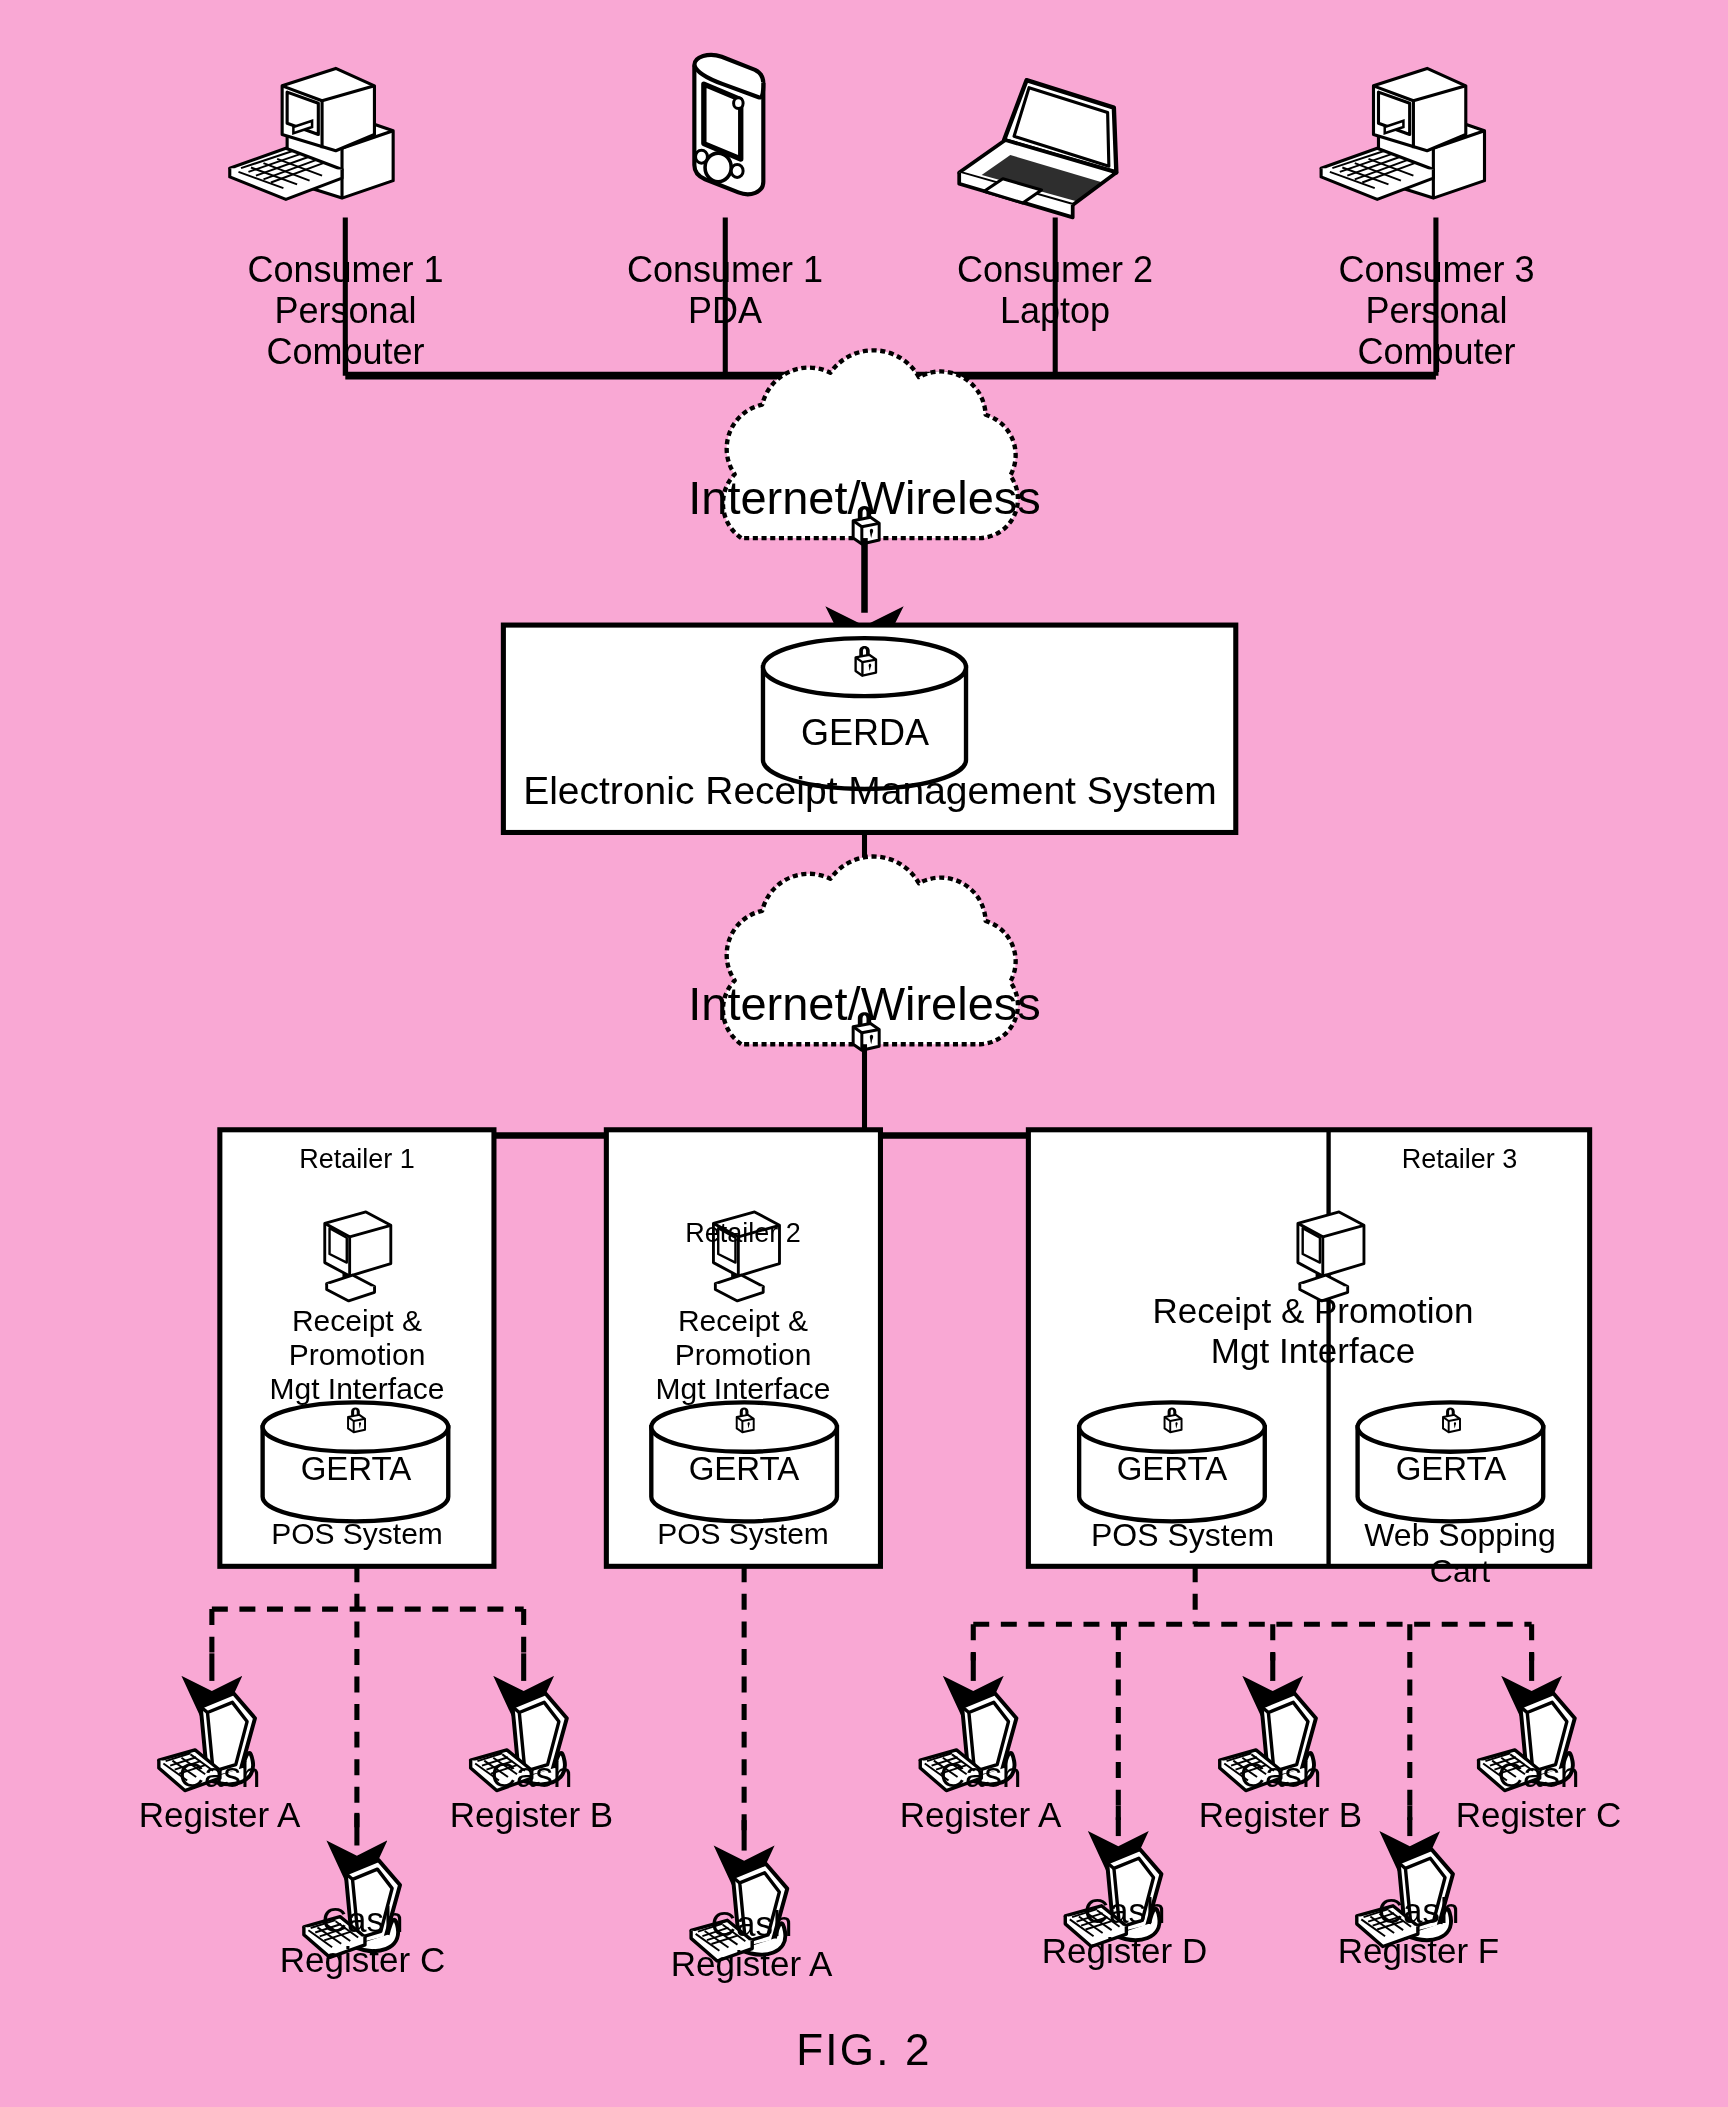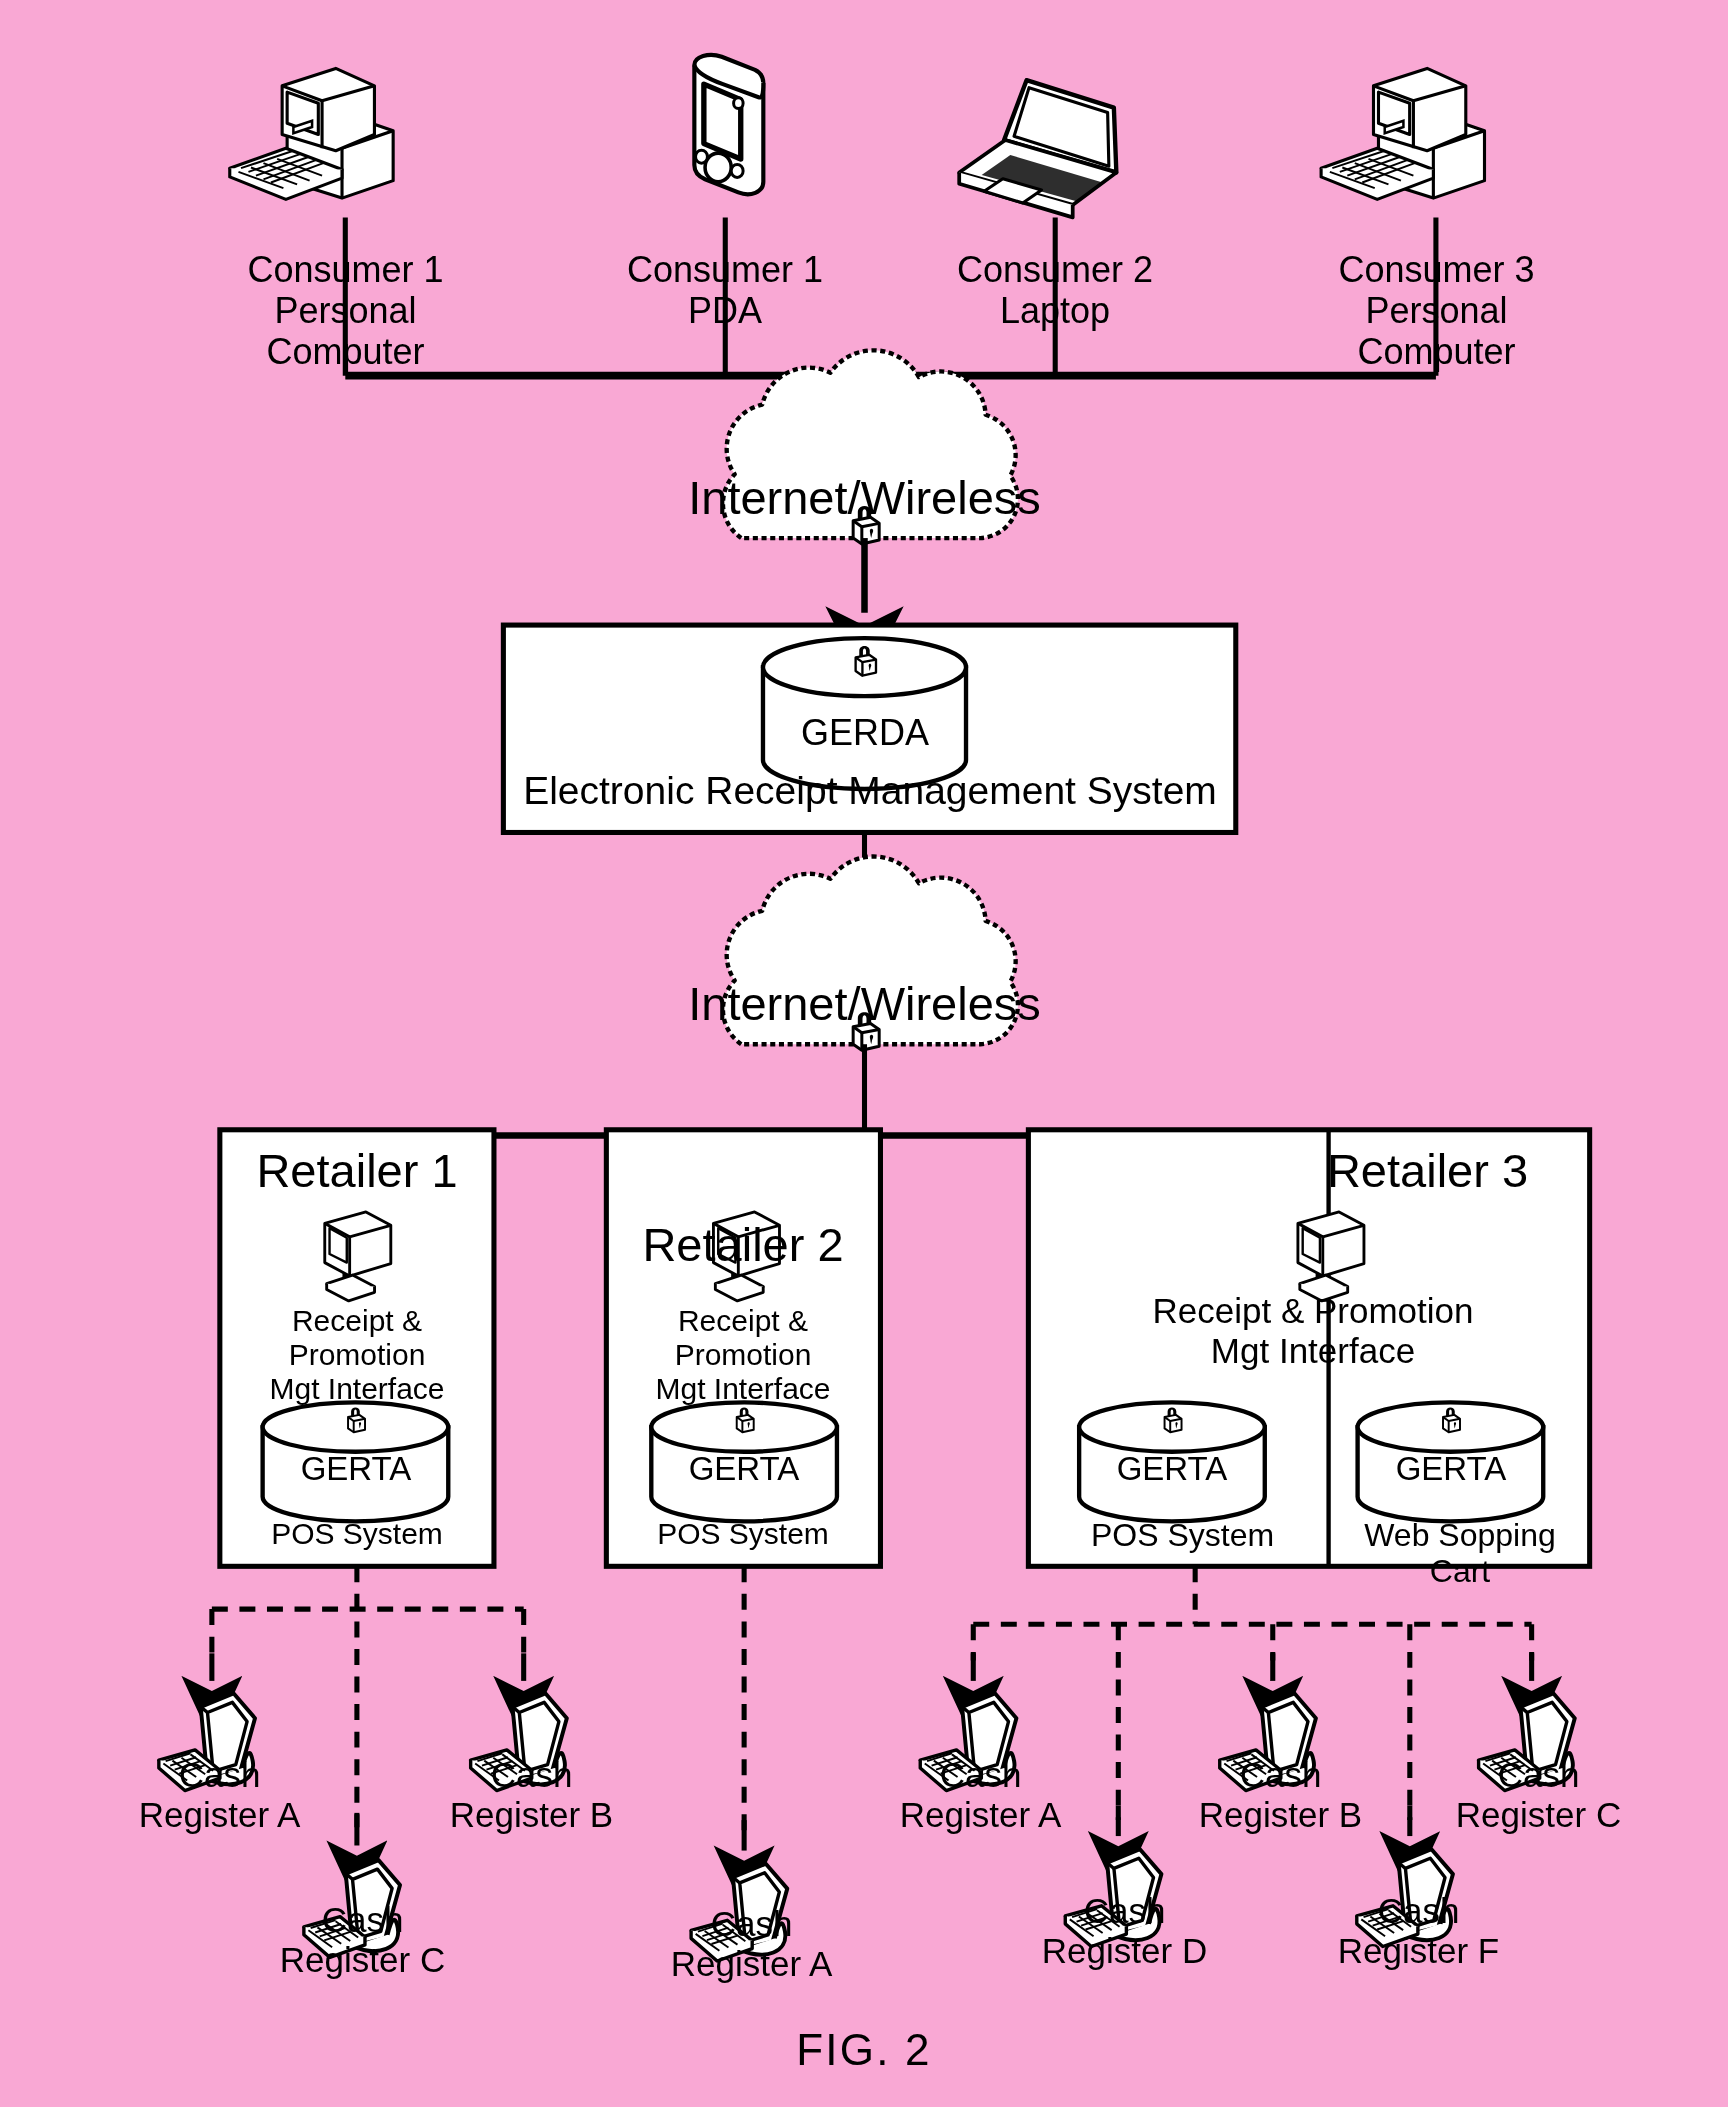--- a/index.html
+++ b/index.html
@@ -4,21 +4,21 @@
 <style>
   html,body{margin:0;padding:0;background:#fff;}
   body{font-family:"Liberation Sans", sans-serif;color:#000;}
   #page{position:relative;width:1729px;height:2108px;background:#f9a8d4;overflow:hidden;}
   #page svg{position:absolute;left:0;top:0;width:1729px;height:2108px;}
   .lbl{position:absolute;text-align:center;line-height:1.14;color:#000;white-space:pre-line;}
   .t-consumer{font-size:36px;}
   .t-cloud{font-size:47px;}
   .t-erms{font-size:39px;}
   .t-gerda{font-size:36px;}
-  .t-retailer{font-size:47px;}
+  .t-retailer{font-size:27px;}
   .t-iface-sm{font-size:30px;}
   .t-iface-lg{font-size:35px;}
   .t-gerta{font-size:33px;}
   .t-pos{font-size:30px;}
   .t-pos-lg{font-size:32px;}
   .t-reg{font-size:35px;text-align:center;}
   .t-fig{font-size:44px;letter-spacing:2.2px;}
 </style>
 </head>
 <body>
@@ -323,21 +323,21 @@
 Mgt Interface</div>
   <div class="lbl t-gerta" style="left:247px;top:1450px;width:218px;">GERTA</div>
   <div class="lbl t-pos" style="left:227px;top:1517px;width:260px;">POS System</div>
 
   <div class="lbl t-retailer" style="left:613px;top:1186px;width:260px;margin-top:32px;">Retailer 2</div>
   <div class="lbl t-iface-sm" style="left:606px;top:1304px;width:274px;">Receipt &amp; Promotion
 Mgt Interface</div>
   <div class="lbl t-gerta" style="left:635px;top:1450px;width:218px;">GERTA</div>
   <div class="lbl t-pos" style="left:613px;top:1517px;width:260px;">POS System</div>
 
-  <div class="lbl t-retailer" style="left:1304px;top:1144px;width:247px;">Retailer 3</div>
+  <div class="lbl t-retailer" style="left:1336px;top:1144px;width:247px;">Retailer 3</div>
   <div class="lbl t-iface-lg" style="left:1036px;top:1291px;width:554px;">Receipt &amp; Promotion
 Mgt Interface</div>
   <div class="lbl t-gerta" style="left:1063px;top:1450px;width:218px;">GERTA</div>
   <div class="lbl t-pos-lg" style="left:1036px;top:1517px;width:293px;">POS System</div>
   <div class="lbl t-gerta" style="left:1342px;top:1450px;width:218px;">GERTA</div>
   <div class="lbl t-pos-lg" style="left:1331px;top:1517px;width:258px;">Web Sopping Cart</div>
 
   <div class="lbl t-reg" style="left:96px;top:1755px;width:247px;">Cash
 Register A</div>
   <div class="lbl t-reg" style="left:408px;top:1755px;width:247px;">Cash

